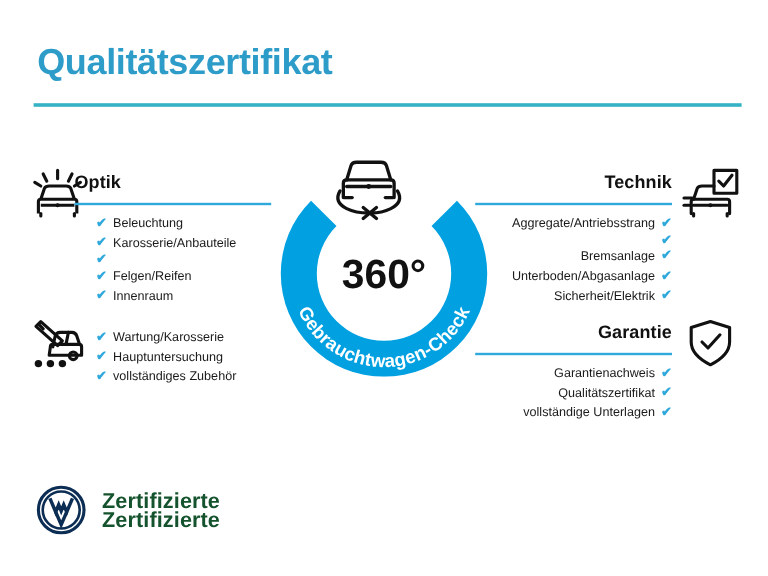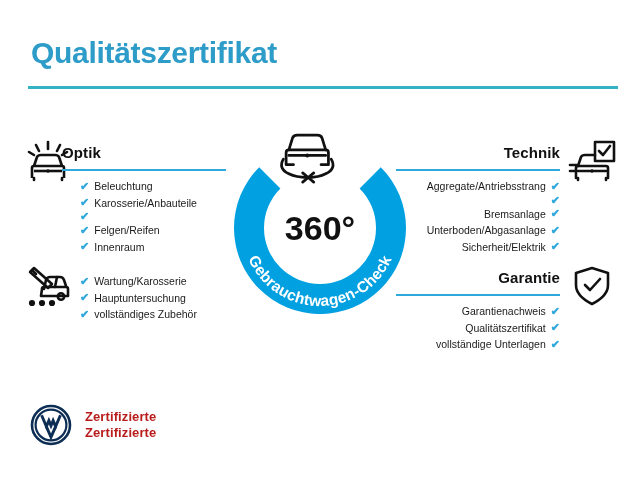--- a/index.html
+++ b/index.html
@@ -136,23 +136,23 @@
     position: absolute;
     left: 30px;
     top: 404px;
     display: flex;
     align-items: center;
   }
   .vw-logo { flex: 0 0 auto; }
   .vw-logo svg { display: block; }
   .footer-text {
     margin-left: 13px;
-    font-size: 13px;
+    font-size: 18px;
     font-weight: bold;
-    color: #b91c1c;
+    color: #14532d;
     line-height: 16px;
     letter-spacing: 0.1px;
     white-space: nowrap;
   }
 </style>
 </head>
 <body>
 
 <div id="page">
 

